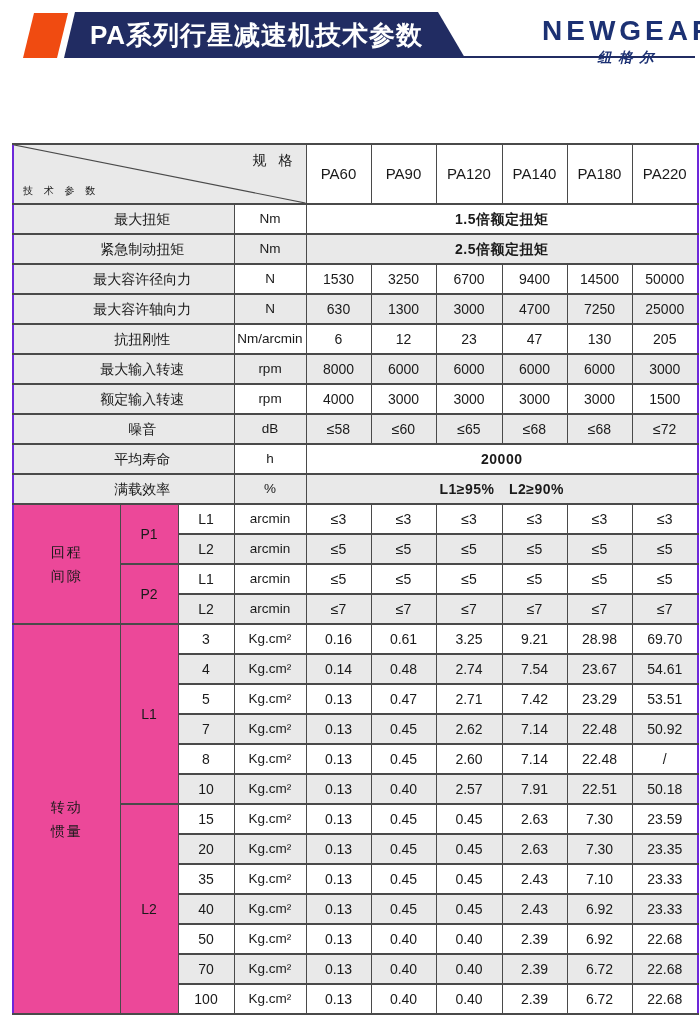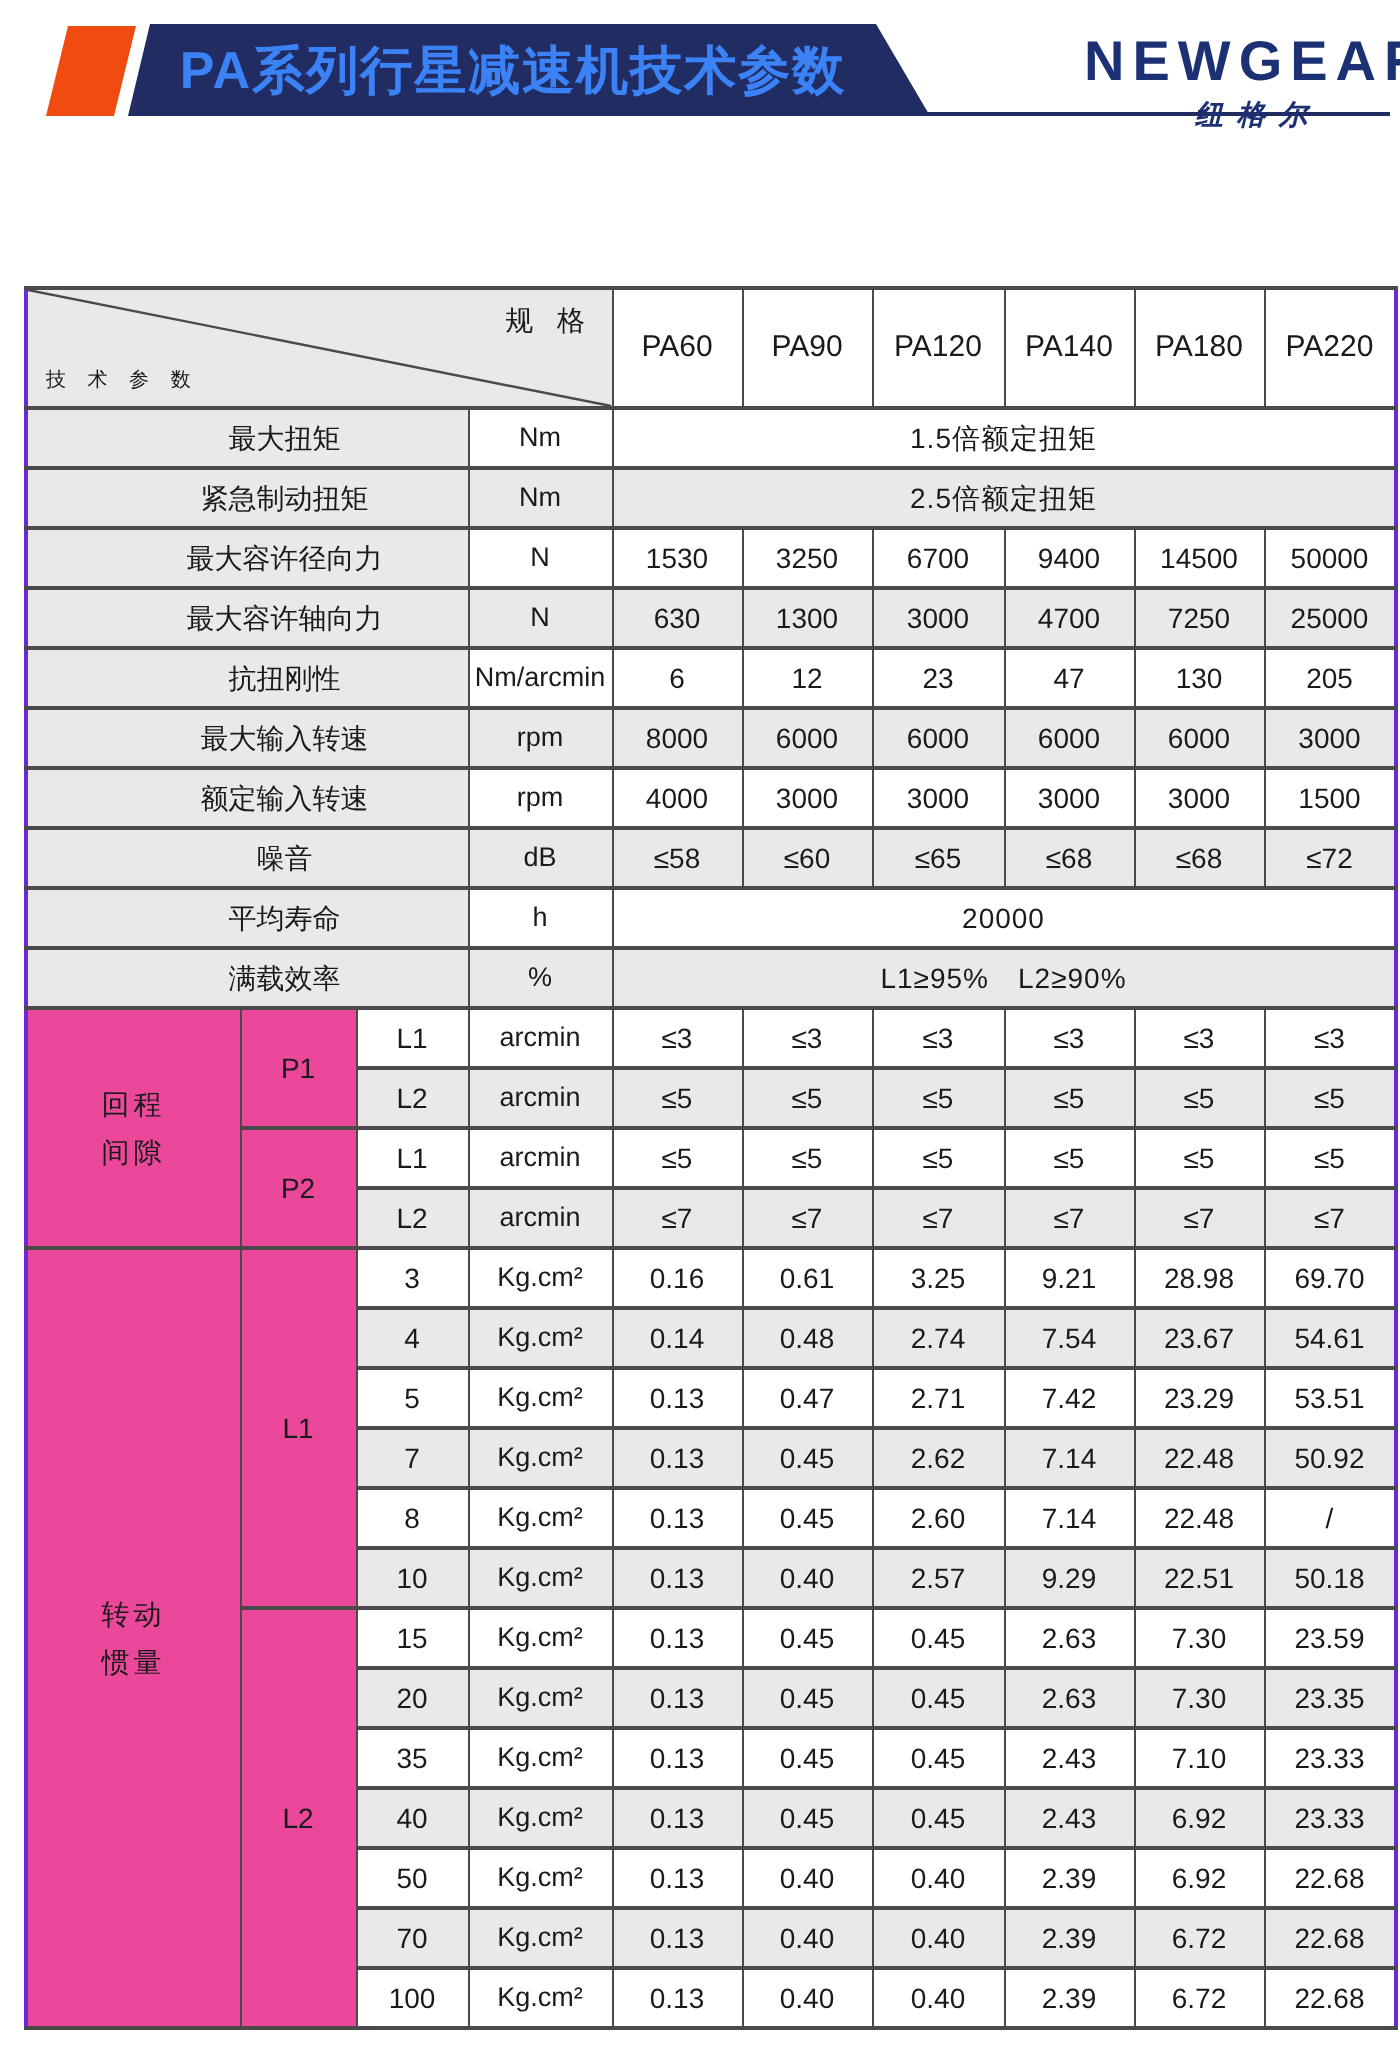--- a/index.html
+++ b/index.html
@@ -17,21 +17,21 @@
     background: var(--orange, #f04b11);
     clip-path: polygon(11px 0, 45px 0, 34px 45px, 0 45px);
   }
   .title-banner {
     position: absolute; left: 64px; top: 12px; width: 401px; height: 46px;
     background: var(--navy, #212c62);
     clip-path: polygon(11px 0, 374px 0, 401px 46px, 0 46px);
   }
   .title-banner h1 {
     width: 385px; line-height: 46px; text-align: center;
-    font-size: 26px; font-weight: bold; color: #3b82f6; letter-spacing: 1px;
+    font-size: 26px; font-weight: bold; color: #ffffff; letter-spacing: 1px;
     white-space: nowrap;
   }
   .header-rule {
     position: absolute; left: 458px; top: 56px; width: 237px; height: 2px;
     background: var(--navy, #212c62);
   }
   .brand-logo { position: absolute; right: 6px; top: 15px; width: 152px; text-align: center; color: #1c3173; }
   .brand-en { font-size: 28px; font-weight: bold; letter-spacing: 4px; white-space: nowrap; }
   .brand-cn { font-size: 14px; font-weight: bold; letter-spacing: 7px; margin-top: 2px; padding-left: 22px; font-style: italic; }
 
@@ -48,21 +48,21 @@
     height: 30px; padding: 0 2px;
     font-size: 14px; font-weight: normal; line-height: 1.15;
     overflow: hidden; white-space: nowrap;
   }
   thead th { height: 60px; font-size: 15px; background: #fff; }
   tr.alt td { background: #e9e9e9; }
   td.shade { background: #e9e9e9; padding-left: 39px; }
   td.hold, tr.alt td.hold { background: #ec4899; }
   td.unit { font-size: 13.5px; }
   td.val { font-size: 14px; }
-  td.merged { letter-spacing: 0.5px; }
+  td.merged { letter-spacing: 0.5px; font-weight: bold; }
   td.sect div { line-height: 24px; letter-spacing: 2px; }
 
   th.corner { position: relative; background: #e9e9e9; padding: 0; }
   th.corner svg { position: absolute; left: 0; top: 0; width: 100%; height: 100%; display: block; }
   th.corner .corner-top { position: absolute; top: 7px; right: 9px; font-size: 14px; letter-spacing: 4px; }
   th.corner .corner-bottom { position: absolute; bottom: 7px; left: 9px; font-size: 10px; letter-spacing: 4px; text-align: right; }
 </style>
 </head>
 <body>
 
@@ -291,21 +291,21 @@
           <td class="val">7.14</td>
           <td class="val">22.48</td>
           <td class="val">/</td>
         </tr>
         <tr class="alt">
           <td>10</td>
           <td class="unit">Kg.cm²</td>
           <td class="val">0.13</td>
           <td class="val">0.40</td>
           <td class="val">2.57</td>
-          <td class="val">9.29</td>
+          <td class="val">7.91</td>
           <td class="val">22.51</td>
           <td class="val">50.18</td>
         </tr>
         <tr>
           <td class="hold" rowspan="7">L2</td>
           <td>15</td>
           <td class="unit">Kg.cm²</td>
           <td class="val">0.13</td>
           <td class="val">0.45</td>
           <td class="val">0.45</td>

